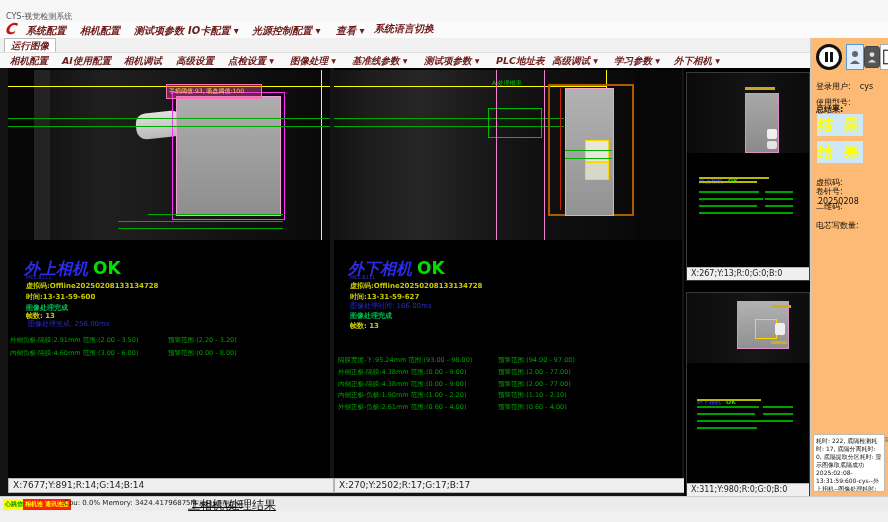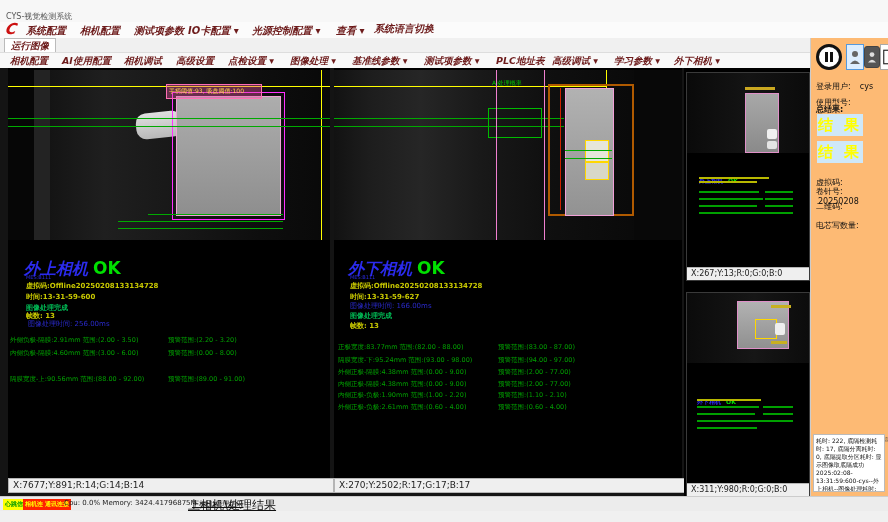--- a/index.html
+++ b/index.html
@@ -80,32 +80,28 @@
 
   <div class="abs" style="left:16px;top:190px;white-space:nowrap;">
     <span style="font-size:16px;font-weight:bold;font-style:italic;color:#2b2bee;">外上相机</span>
     <span style="font-size:17px;font-weight:bold;color:#00e000;">OK</span>
   </div>
   <span class="abs bl" style="left:18px;top:206px;font-size:5px;">MES:B111</span>
   <span class="abs yw" style="left:18px;top:213px;font-size:7px;font-weight:bold;">虚拟码:Offline20250208133134728</span>
   <span class="abs yw" style="left:18px;top:224px;font-size:7px;font-weight:bold;">时间:13-31-59-600</span>
   <span class="abs" style="left:18px;top:235px;font-size:7px;font-weight:bold;color:#00bb55;">图像处理完成</span>
   <span class="abs yw" style="left:18px;top:243px;font-size:7px;font-weight:bold;">帧数: 13</span>
-  <span class="abs" style="left:20px;top:251px;font-size:7px;color:#2a2acc;">图像处理时间: 256.00ms</span>
+  <span class="abs" style="left:20px;top:251px;font-size:7px;color:#2a2acc;">图像处理完成: 256.00ms</span>
   <div class="abs mrow" style="left:0;top:268px;width:322px;height:10px;">
     <span style="left:2px;">外侧负极-隔膜:2.91mm 范围:(2.00 - 3.50)</span>
     <span style="left:160px;">预警范围:(2.20 - 3.20)</span>
   </div>
   <div class="abs mrow" style="left:0;top:281px;width:322px;height:10px;">
     <span style="left:2px;">内侧负极-隔膜:4.60mm 范围:(3.00 - 6.00)</span>
     <span style="left:160px;">预警范围:(0.00 - 8.00)</span>
-  </div>
-  <div class="abs mrow" style="left:0;top:307px;width:322px;height:10px;">
-    <span style="left:2px;">隔膜宽度-上:90.56mm 范围:(88.00 - 92.00)</span>
-    <span style="left:160px;">预警范围:(89.00 - 91.00)</span>
   </div>
 </div>
 <div class="abs coordbar" style="left:8px;top:478px;width:320px;height:13px;">X:7677;Y:891;R:14;G:14;B:14</div>
 
 <div class="abs view" style="left:334px;top:68px;width:348px;height:410px;overflow:hidden;">
   <div class="abs" style="left:0;top:2px;width:348px;height:170px;background:linear-gradient(90deg,#121212 0%,#1d1d1d 10%,#262626 25%,#191919 42%,#101010 60%,#0a0a0a 85%,#070707 100%);"></div>
   <div class="abs" style="left:0;top:18px;width:273px;height:1px;background:#ffff00;"></div>
   <div class="abs" style="left:272px;top:2px;width:1px;height:34px;background:#ffff00;"></div>
   <span class="abs" style="left:158px;top:11px;font-size:6px;color:#00cc00;">AI处理概率</span>
   <div class="abs" style="left:154px;top:40px;width:52px;height:28px;border:1px solid #00bb00;"></div>
@@ -125,24 +121,20 @@
   <div class="abs" style="left:14px;top:190px;white-space:nowrap;">
     <span style="font-size:16px;font-weight:bold;font-style:italic;color:#2b2bee;">外下相机</span>
     <span style="font-size:17px;font-weight:bold;color:#00e000;">OK</span>
   </div>
   <span class="abs bl" style="left:16px;top:206px;font-size:5px;">MES:B111</span>
   <span class="abs yw" style="left:16px;top:213px;font-size:7px;font-weight:bold;">虚拟码:Offline20250208133134728</span>
   <span class="abs yw" style="left:16px;top:224px;font-size:7px;font-weight:bold;">时间:13-31-59-627</span>
   <span class="abs" style="left:16px;top:233px;font-size:7px;color:#2a2acc;">图像处理时间: 166.00ms</span>
   <span class="abs" style="left:16px;top:243px;font-size:7px;font-weight:bold;color:#00bb55;">图像处理完成</span>
   <span class="abs yw" style="left:16px;top:253px;font-size:7px;font-weight:bold;">帧数: 13</span>
-  <div class="abs mrow" style="left:0;top:275px;width:348px;height:10px;">
-    <span style="left:4px;">正极宽度:83.77mm 范围:(82.00 - 88.00)</span>
-    <span style="left:164px;">预警范围:(83.00 - 87.00)</span>
-  </div>
   <div class="abs mrow" style="left:0;top:288px;width:348px;height:10px;">
     <span style="left:4px;">隔膜宽度-下:95.24mm 范围:(93.00 - 98.00)</span>
     <span style="left:164px;">预警范围:(94.00 - 97.00)</span>
   </div>
   <div class="abs mrow" style="left:0;top:300px;width:348px;height:10px;">
     <span style="left:4px;">外侧正极-隔膜:4.38mm 范围:(0.00 - 9.00)</span>
     <span style="left:164px;">预警范围:(2.00 - 77.00)</span>
   </div>
   <div class="abs mrow" style="left:0;top:312px;width:348px;height:10px;">
     <span style="left:4px;">内侧正极-隔膜:4.38mm 范围:(0.00 - 9.00)</span>

